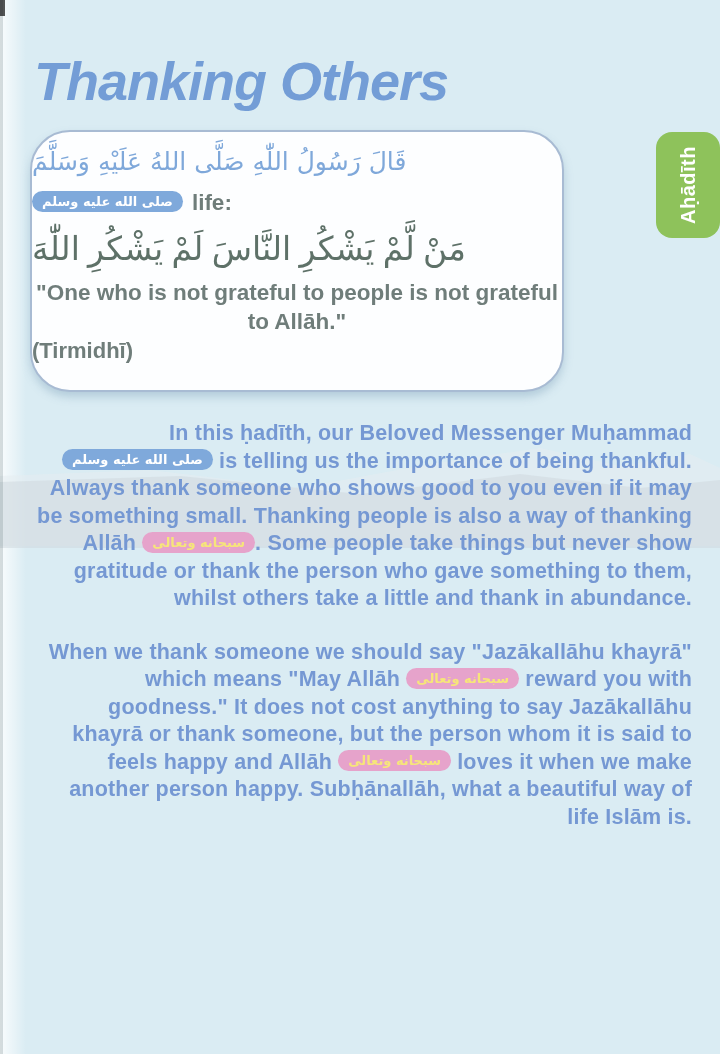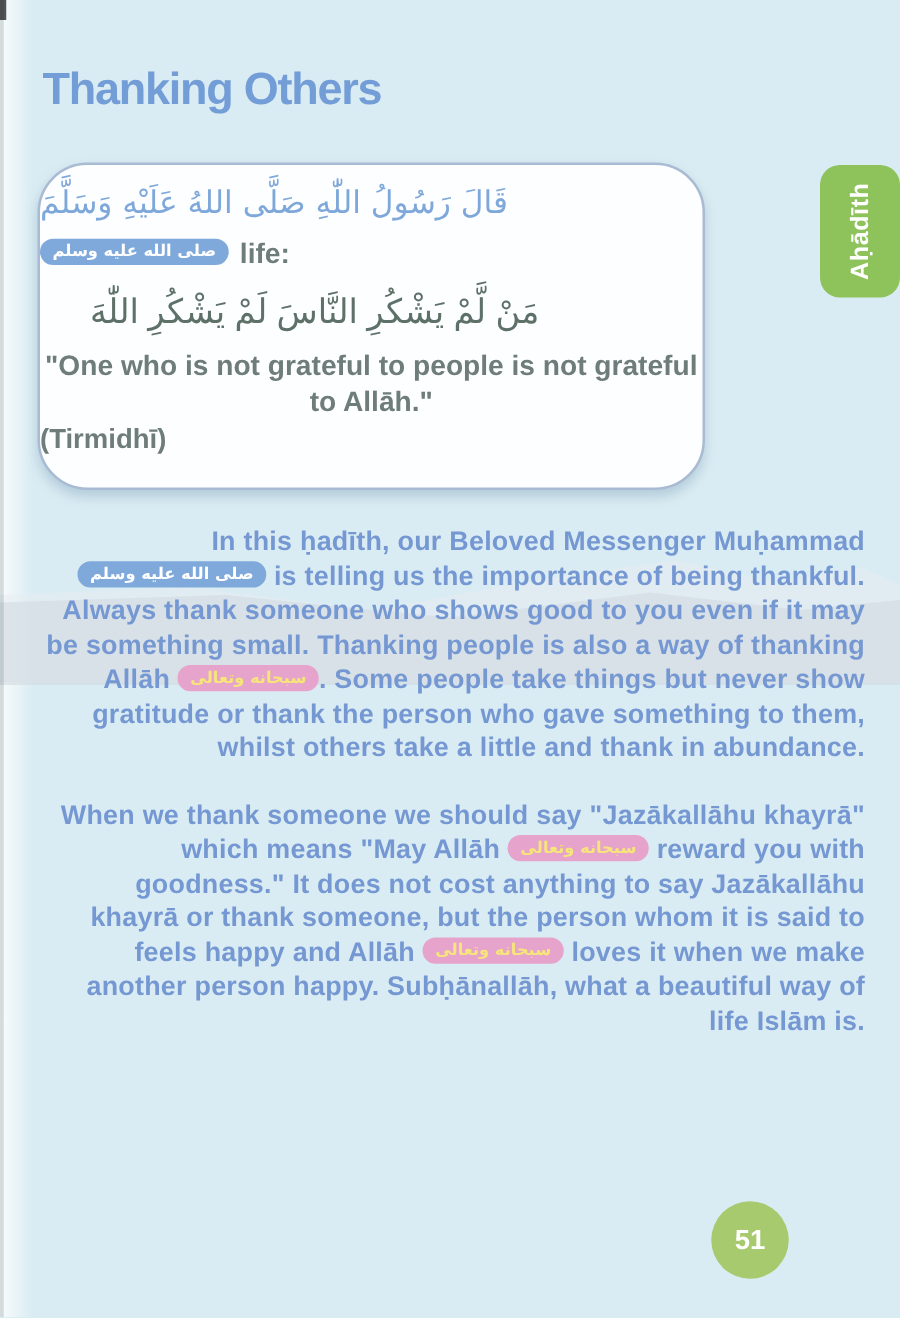--- a/index.html
+++ b/index.html
@@ -15,41 +15,41 @@
 
   
   .edge-highlight{position:absolute;left:0;top:0;bottom:0;width:26px;
     background:linear-gradient(90deg,rgba(255,255,255,.85),rgba(255,255,255,0));z-index:0;}
   .edge-line{position:absolute;left:0;top:0;bottom:0;width:3px;background:rgba(120,135,140,.28);z-index:1;}
   .corner-mark{position:absolute;left:0;top:0;width:5px;height:16px;background:#1c1c1c;opacity:.75;z-index:1;}
 
   
   .hills{position:absolute;left:0;top:436px;width:720px;height:130px;z-index:0;}
 
-  .page-title{position:absolute;left:34px;top:50px;font-size:36px;font-weight:800;
-    letter-spacing:-1px;color:var(--title-blue,#739dd6);z-index:2;}
+  .page-title{position:absolute;left:34px;top:50px;font-size:54px;font-weight:800;
+    letter-spacing:-1px;color:var(--title-blue,#739dd6);z-index:2;font-style:italic;}
 
   
   .side-tab{position:absolute;left:656px;top:132px;width:64px;height:106px;
     background:var(--tab-green,#8ec25b);border-radius:16px;z-index:1;
     display:flex;align-items:center;justify-content:center;}
   .side-tab span{writing-mode:vertical-rl;transform:rotate(180deg);color:#fff;
     font-weight:700;font-size:20px;letter-spacing:.5px;}
 
   
   .card{position:absolute;left:30px;top:130px;width:534px;height:262px;background:#fdfeff;
     border:2px solid var(--card-border,#a8bbd3);border-radius:40px;z-index:2;
     box-shadow:0 5px 9px rgba(110,145,175,.35);
     display:flex;flex-direction:column;align-items:flex-start;padding-top:12px;}
   .arabic-intro{font-family:"DejaVu Sans",sans-serif;font-size:25px;color:var(--arabic-blue,#7fa8da);
     line-height:36px;}
   .card-heading{margin-top:7px;display:flex;align-items:center;gap:9px;
     font-size:22.5px;font-weight:700;color:var(--heading-gray,#6f7d7a);line-height:32px;}
-  .arabic-hadith{margin-top:4px;font-family:Liberation Sans, sans-serif;font-size:27px;
-    color:var(--arabic-dark,#5e7168);line-height:52px;margin-left:40px;}
+  .arabic-hadith{margin-top:4px;font-family:Liberation Serif, serif;font-size:33px;
+    color:var(--arabic-dark,#5e7168);line-height:52px;}
   .translation{margin-top:3px;max-width:545px;text-align:center;font-size:22.5px;font-weight:700;
     color:var(--heading-gray,#6f7d7a);line-height:29px;}
   .source{margin-top:2px;font-size:22px;font-weight:700;color:var(--heading-gray,#6f7d7a);}
 
   
   .badge{display:inline-block;font-family:"DejaVu Sans",sans-serif;font-size:13px;
     line-height:17px;padding:2px 10px;border-radius:12px;vertical-align:middle;
     position:relative;top:-2px;white-space:nowrap;}
   .badge-blue{background:var(--badge-blue,#7fa9db);color:#fff;}
   .badge-pink{background:var(--badge-pink,#e6a3cb);color:var(--badge-pink-text,#f6e57a);}
@@ -94,17 +94,14 @@
     <div class="arabic-hadith" dir="rtl">مَنْ لَّمْ يَشْكُرِ النَّاسَ لَمْ يَشْكُرِ اللّٰهَ</div>
     <div class="translation">"One who is not grateful to people is not grateful to Allāh."</div>
     <div class="source">(Tirmidhī)</div>
   </div>
 
   <div class="body-text">
     <p>In this ḥadīth, our Beloved Messenger Muḥammad <span class="badge badge-blue" dir="rtl">صلى الله عليه وسلم</span> is telling us the importance of being thankful. Always thank someone who shows good to you even if it may be something small. Thanking people is also a way of thanking Allāh <span class="badge badge-pink" dir="rtl">سبحانه وتعالى</span>. Some people take things but never show gratitude or thank the person who gave something to them, whilst others take a little and thank in abundance.</p>
     <p>When we thank someone we should say "Jazākallāhu khayrā" which means "May Allāh <span class="badge badge-pink" dir="rtl">سبحانه وتعالى</span> reward you with goodness." It does not cost anything to say Jazākallāhu khayrā or thank someone, but the person whom it is said to feels happy and Allāh <span class="badge badge-pink" dir="rtl">سبحانه وتعالى</span> loves it when we make another person happy. Subḥānallāh, what a beautiful way of life Islām is.</p>
   </div>
 
-  <div class="page-number">
-    <span>51</span>
-  </div>
 
 </div>
 
 </body></html>

